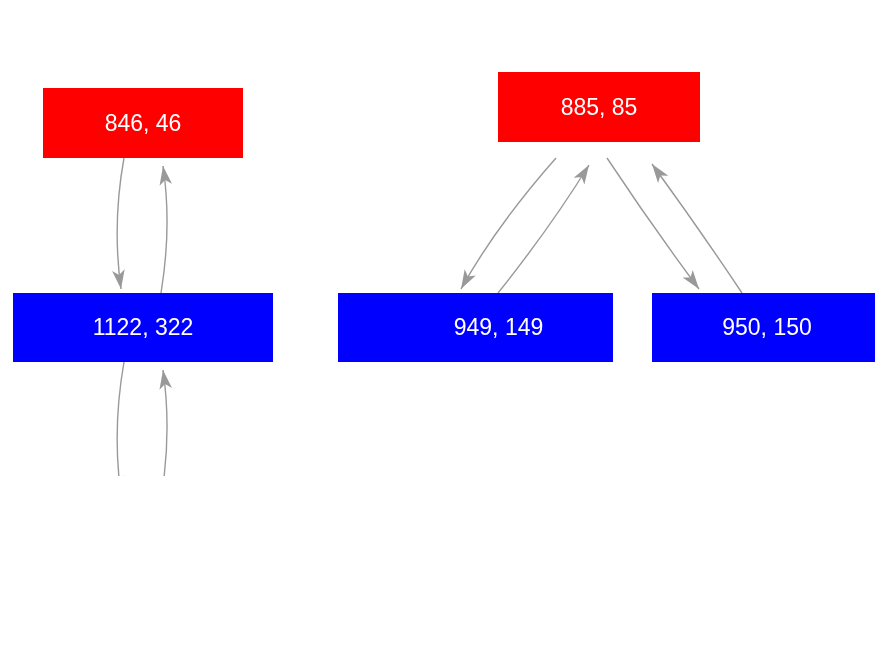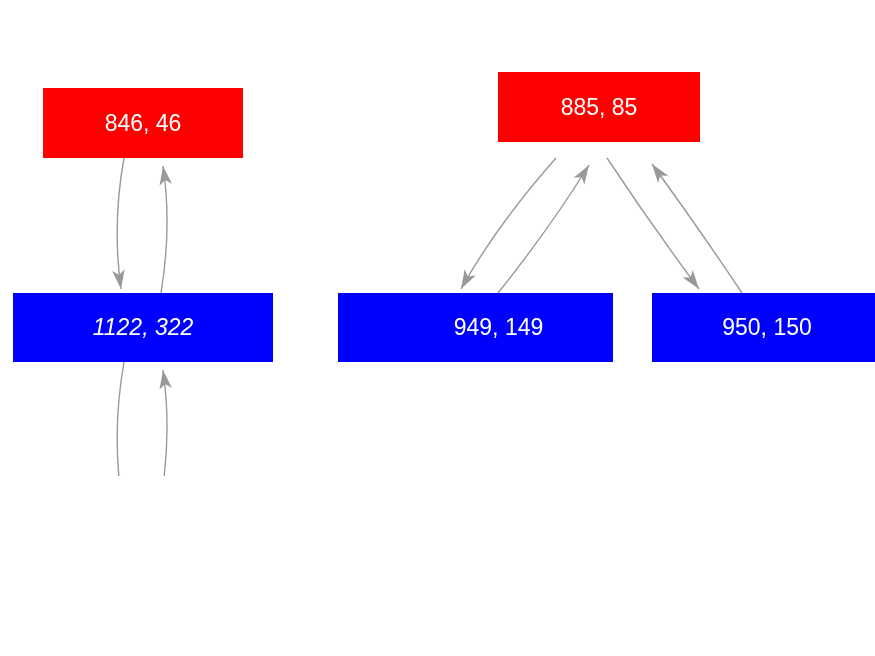--- a/index.html
+++ b/index.html
@@ -39,21 +39,21 @@
     font-size: 23px;
     line-height: 1;
     cursor: default;
     user-select: none;
   }
   .node.red  { background: var(--red-node, #ff0000); }
   .node.blue { background: var(--blue-node, #0000ff); }
 
   
   .node-1 { left: 43px;  top: 88px;  width: 200px; height: 70px; }
-  .node-2 { left: 13px;  top: 293px; width: 260px; height: 69px; font-style: italic; }
+  .node-2 { left: 13px;  top: 293px; width: 260px; height: 69px; }
   .node-3 { left: 13px;  top: 499px; width: 260px; height: 70px; }
   .node-4 { left: 498px; top: 72px;  width: 202px; height: 70px; }
   .node-5 { left: 338px; top: 293px; width: 229px; height: 69px; padding-left: 46px; }
   .node-6 { left: 612px; top: 293px; width: 230px; height: 69px; margin-left: 40px; }
 </style>
 </head>
 <body>
 
 <div class="canvas">
 

